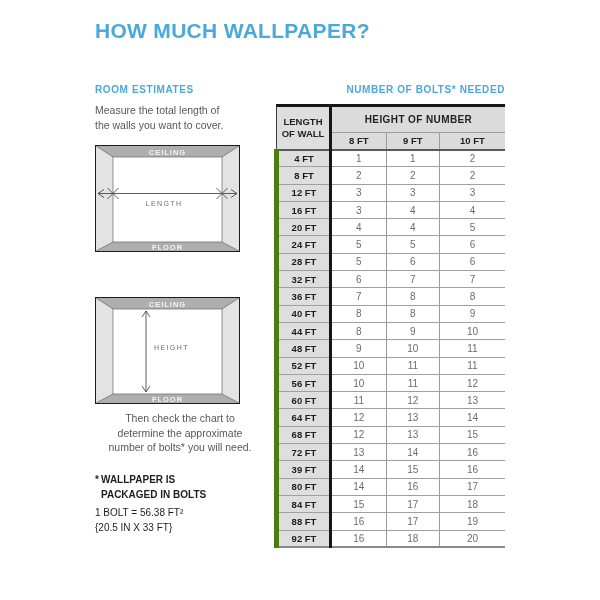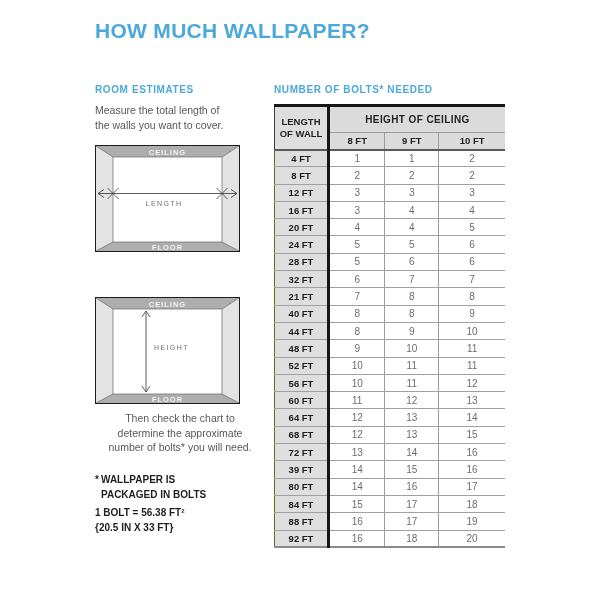--- a/index.html
+++ b/index.html
@@ -5,56 +5,56 @@
   * { margin:0; padding:0; box-sizing:border-box; }
   html,body { width:600px; height:600px; background:#ffffff;
     font-family:"Liberation Sans", sans-serif; }
   #page { position:relative; width:596px; height:600px; background:#fff; overflow:hidden; }
 
   .title { position:absolute; left:95px; top:19px; font-size:21px; font-weight:bold;
     color:#4BA8DA; letter-spacing:0.3px; }
 
   .section-heading { font-size:10px; font-weight:bold; color:#4BA8DA; letter-spacing:0.6px; }
   .left-heading { position:absolute; left:95px; top:84px; }
-  .table-heading { position:absolute; left:274px; top:84px; width:231px; text-align:left; }
+  .table-heading { position:absolute; left:274px; top:84px; width:231px; text-align:right; }
 
   .step { position:absolute; left:95px; width:170px; font-size:10.5px; line-height:14.5px;
     color:#57585A; white-space:pre-line; }
   #step1 { top:103px; }
   #step2 { top:261px; }
   #step3 { top:411px;text-align:center; }
 
   .diagram { position:absolute; left:95px; }
   #diagram-length { top:145px; }
   #diagram-height { top:297px; }
   .band-text { font-size:7.5px; font-weight:bold; fill:#F4F4F4; letter-spacing:1px; }
   .measure-text { font-size:7px; fill:#6F6F6F; letter-spacing:1.4px; }
   .arrow { stroke:#4A4A4A; stroke-width:0.9; fill:none; }
   .diag-line { stroke:#6A6A6A; stroke-width:0.7; }
 
   .footnote { position:absolute; left:95px; top:473px; display:flex;
     font-size:10px; font-weight:bold; color:#1E1E1E; line-height:14.5px; }
   .footnote .marker { width:6px; }
   .footnote .fn-text { white-space:pre-line; }
-  .bolt-info { position:absolute; left:95px; top:506px; font-size:10px; font-weight:bold;
+  .bolt-info { position:absolute; left:95px; top:506px; font-size:10px; font-weight:normal;
     color:#1E1E1E; line-height:14.5px; white-space:pre-line; }
 
   table.bolts { position:absolute; left:274px; top:104px; width:231px;
     border-collapse:collapse; border-top:3px solid #161616; }
   table.bolts th, table.bolts td { padding:0; text-align:center; vertical-align:middle; }
   th.col1 { width:54px; background:#DEDEDE; font-size:9.5px; font-weight:bold; color:#222;
     line-height:12px; white-space:pre-line; border-left:1px solid #3C3C3C;
     border-right:3px solid #161616; border-bottom:2px solid #5A5A5A; }
   th.group { background:#DBDBDB; height:27px; font-size:10px; font-weight:bold; color:#222;
     letter-spacing:0.4px; border-bottom:1px solid #9B9B9B; }
   th.sub { background:#DBDBDB; height:17px; font-size:9.5px; font-weight:bold; color:#222;
     border-right:1px solid #9B9B9B; border-bottom:2px solid #5A5A5A; }
   th.sub:last-child { border-right:none; }
   td.rowlabel { background:#DEDEDE; font-size:9.5px; font-weight:bold; color:#1C1C1C;
-    border-left:1px solid #4d7c0f; border-right:3px solid #161616;
+    border-left:5px solid #4d7c0f; border-right:3px solid #161616;
     border-bottom:1px solid #A0A0A0; height:17.3px; }
   td.val { font-size:10px; color:#6B6C6E; border-right:1px solid #9B9B9B;
     border-bottom:1px solid #A0A0A0; height:17.3px; }
   td.val:last-child { border-right:none; }
   tbody tr:last-child td { border-bottom:2px solid #8A8A8A;text-align:center; }
 </style>
 </head>
 <body>
 
 <div id="page">
@@ -122,21 +122,21 @@
   <div class="bolt-info">1 BOLT = 56.38 FT²
 {20.5 IN X 33 FT}</div>
 
   <div class="section-heading table-heading">NUMBER OF BOLTS* NEEDED</div>
 
   <table class="bolts">
     <thead>
       <tr>
         <th class="col1" rowspan="2">LENGTH
 OF WALL</th>
-        <th class="group" colspan="3">HEIGHT OF CEILING</th>
+        <th class="group" colspan="3">HEIGHT OF NUMBER</th>
       </tr>
       <tr>
         <th class="sub">8 FT</th>
         <th class="sub">9 FT</th>
         <th class="sub">10 FT</th>
       </tr>
     </thead>
     <tbody>
         <tr>
           <td class="rowlabel">4 FT</td>
@@ -180,21 +180,21 @@
           <td class="val">6</td>
           <td class="val">6</td>
         </tr>
         <tr>
           <td class="rowlabel">32 FT</td>
           <td class="val">6</td>
           <td class="val">7</td>
           <td class="val">7</td>
         </tr>
         <tr>
-          <td class="rowlabel">21 FT</td>
+          <td class="rowlabel">36 FT</td>
           <td class="val">7</td>
           <td class="val">8</td>
           <td class="val">8</td>
         </tr>
         <tr>
           <td class="rowlabel">40 FT</td>
           <td class="val">8</td>
           <td class="val">8</td>
           <td class="val">9</td>
         </tr>

